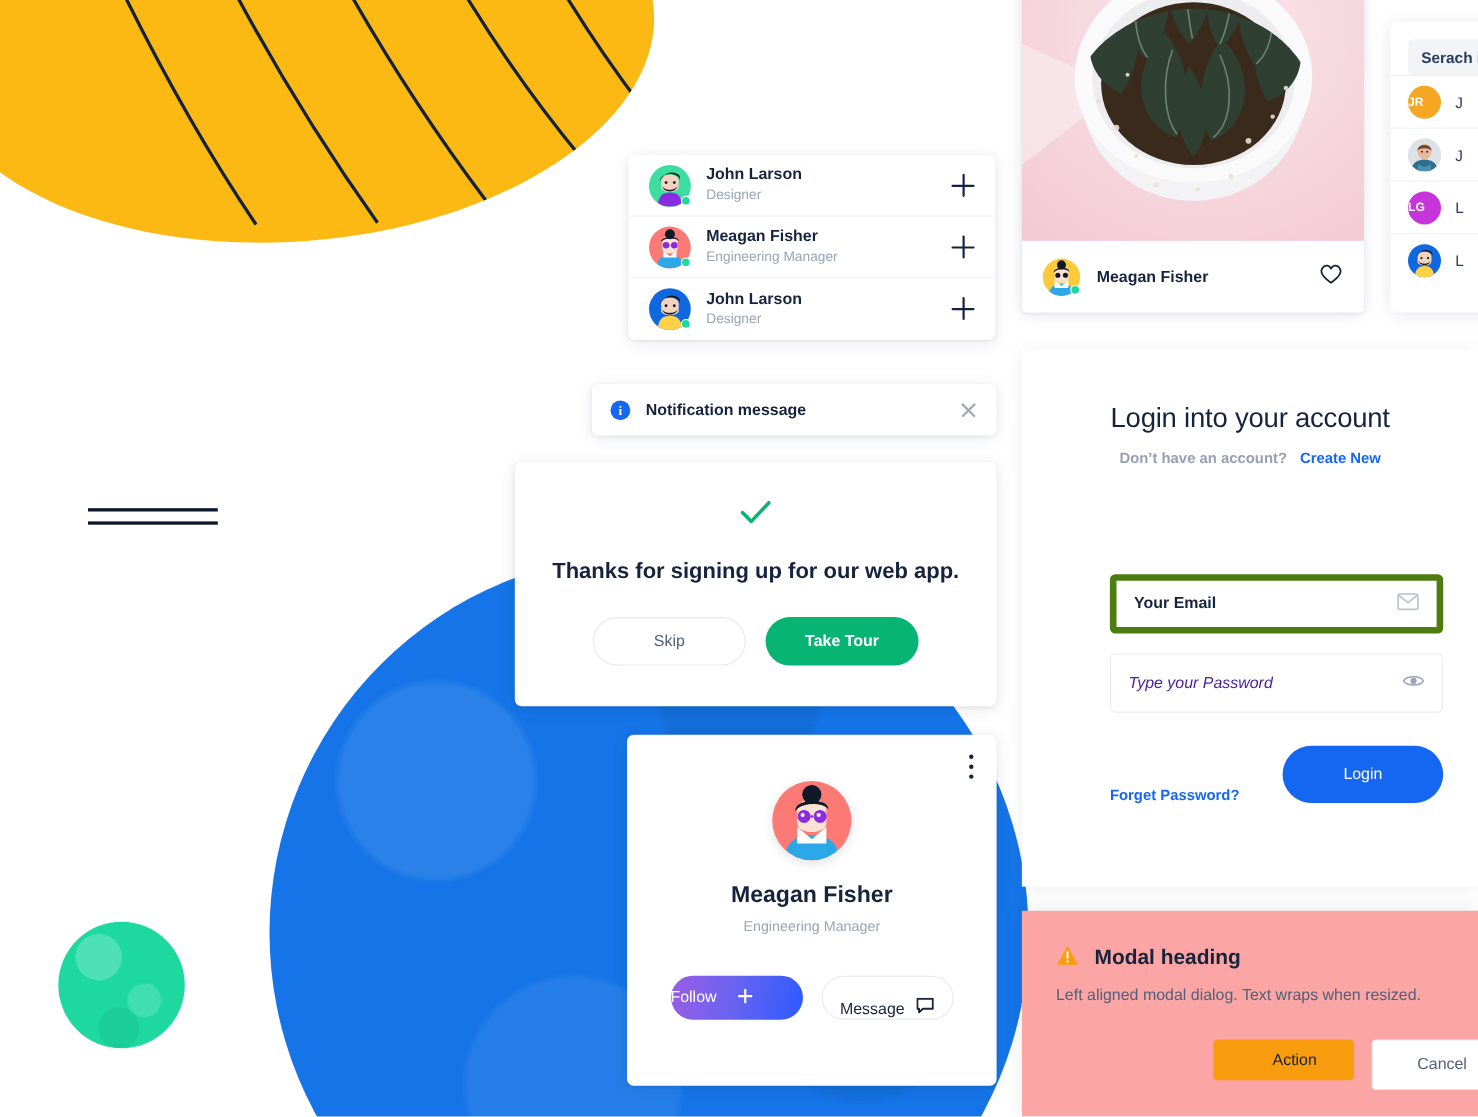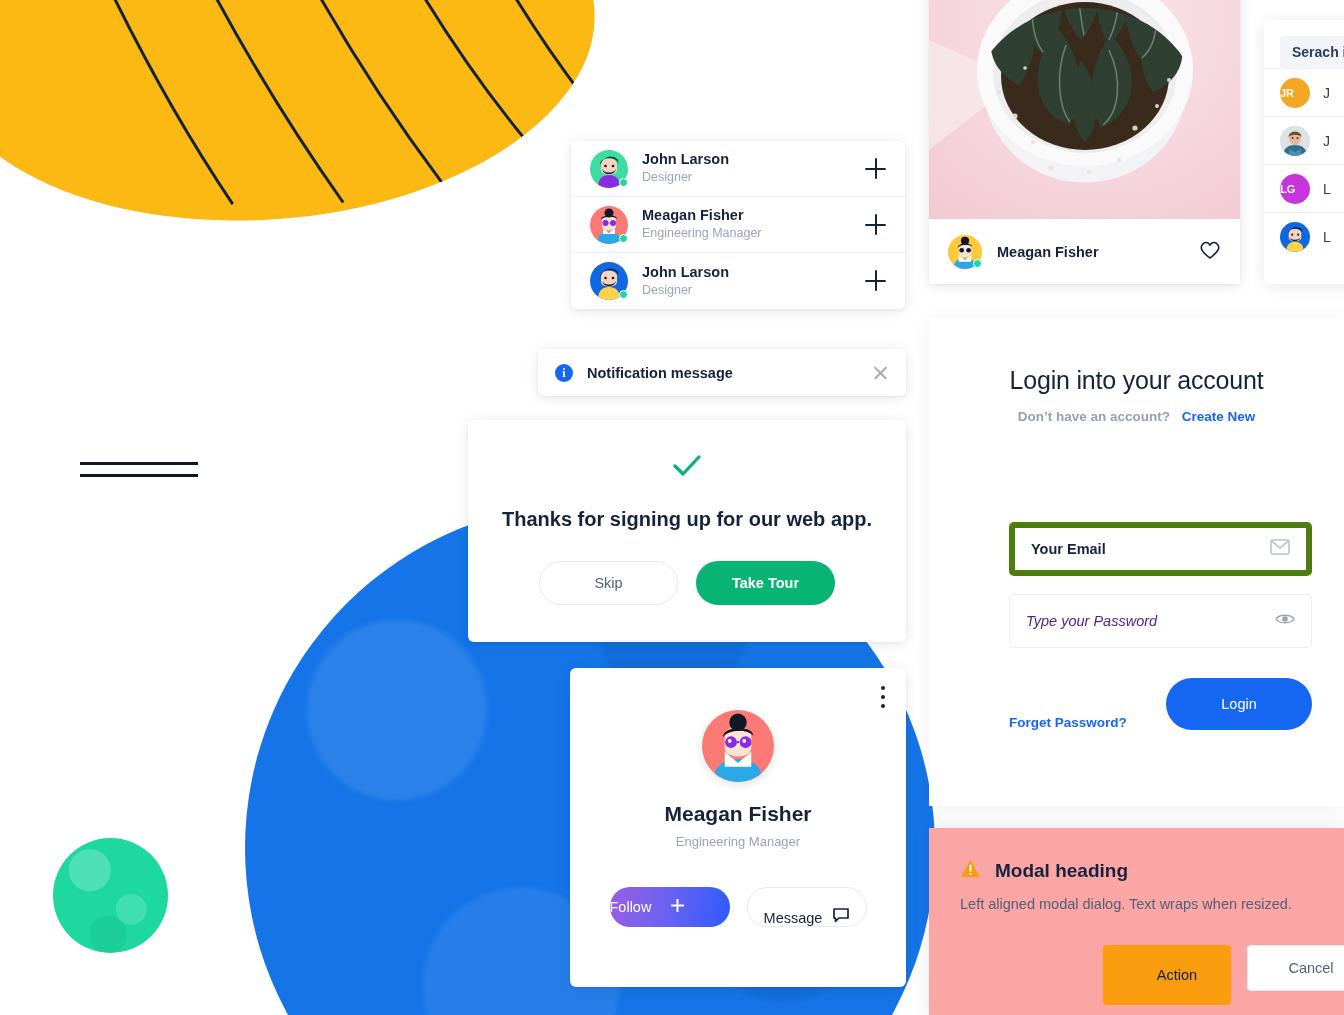--- a/index.html
+++ b/index.html
@@ -180,21 +180,21 @@
   
   .modal {
     position:absolute; left:929px; top:828px; width:415px; height:187px;
     background:#fca5a5; box-shadow:0 -2px 16px rgba(16,30,70,.10);
   }
   .modal .mhead { display:flex; align-items:center; margin:31px 0 0 31px; }
   .modal .mtitle { font-size:19px; font-weight:700; color:#16233d; margin-left:14px; }
   .modal .mbody { margin:14px 0 0 31px; font-size:14.5px; color:#52607a; }
   .modal .macts { position:absolute; left:174px; top:117px; display:flex; gap:16px; }
   .btn-action {
-    width:128px; height:60px; border-radius:4px; background:#F99C0E; color:#12203a;
+    width:128px; height:37px; border-radius:4px; background:#F99C0E; color:#12203a;
     font-size:14.5px; display:flex; align-items:center; justify-content:center; cursor:pointer;padding-left:20px;
   }
   .btn-cancel {
     width:128px; height:46px; border-radius:4px; background:#fff; border:1px solid #e6e9ef;
     color:#52607a; font-size:14.5px; display:flex; align-items:center; justify-content:center; cursor:pointer;
   }
 
   
   .searchpanel {
     position:absolute; left:1264px; top:20px; width:180px; height:264px;

